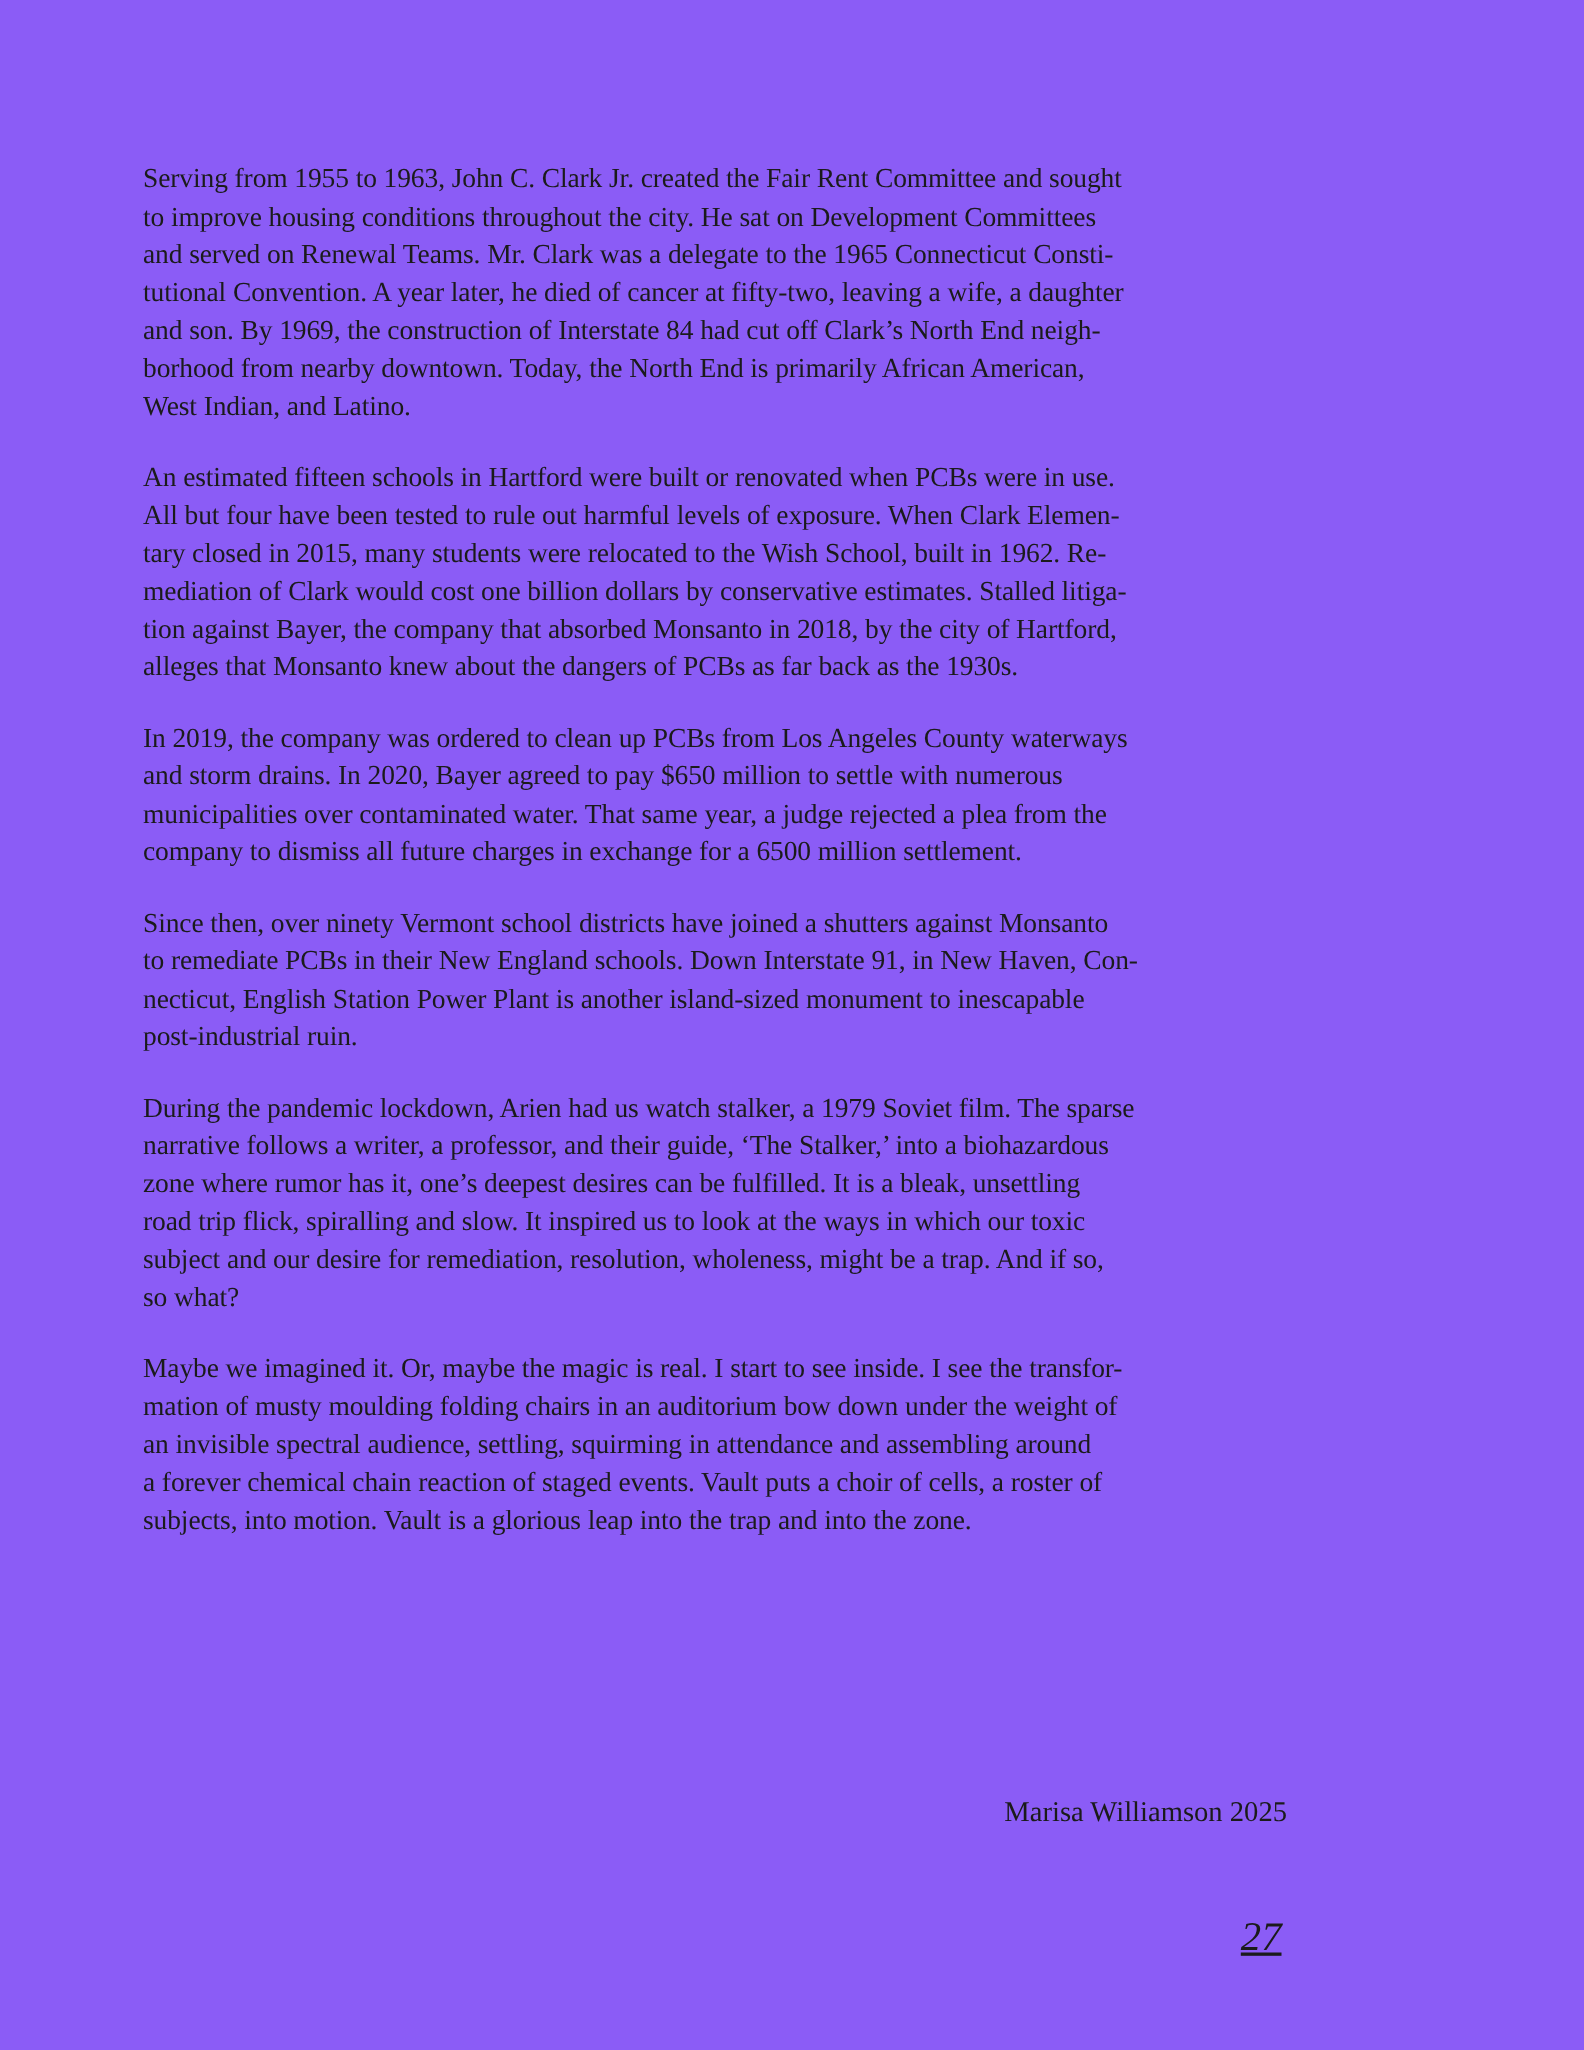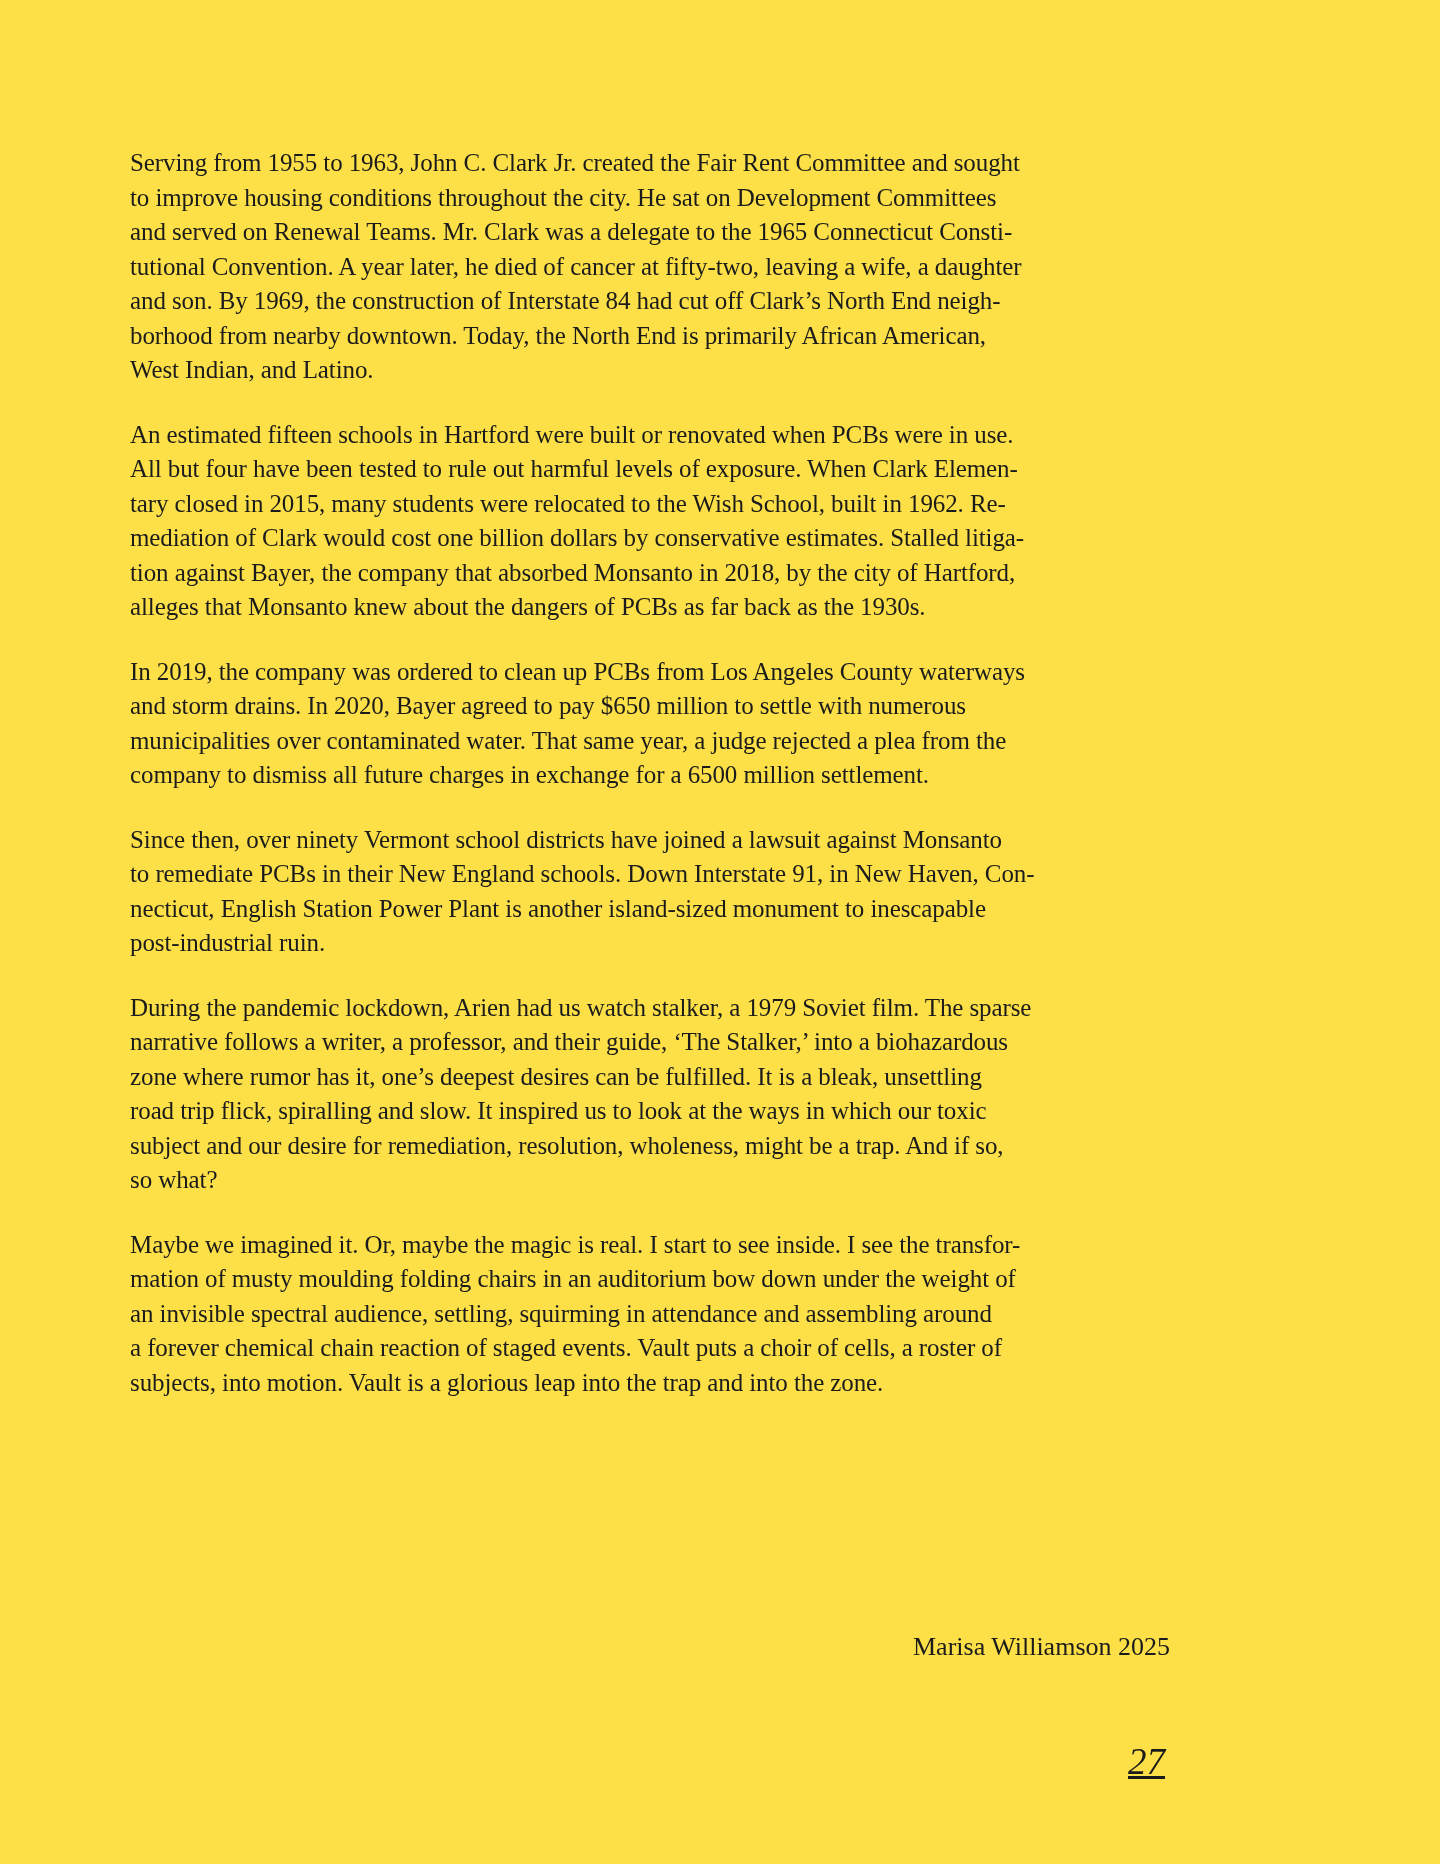--- a/index.html
+++ b/index.html
@@ -11,21 +11,21 @@
     width: 1440px;
     height: 1864px;
     position: relative;
     font-family: "Liberation Serif", "DejaVu Serif", serif;
     color: #1b1b1b;
     overflow: hidden;
   }
   .page {
     position: absolute;
     inset: 0;
-    background: #fde047;
+    background: #8b5cf6;
   }
   .text-column {
     position: absolute;
     left: 130px;
     top: 146px;
     width: 1180px;
     font-size: 25px;
     line-height: 34.5px;
     letter-spacing: -0.1px;
   }
@@ -67,21 +67,21 @@
     <p class="para">An estimated fifteen schools in Hartford were built or renovated when PCBs were in use.
 All but four have been tested to rule out harmful levels of exposure. When Clark Elemen-
 tary closed in 2015, many students were relocated to the Wish School, built in 1962. Re-
 mediation of Clark would cost one billion dollars by conservative estimates. Stalled litiga-
 tion against Bayer, the company that absorbed Monsanto in 2018, by the city of Hartford,
 alleges that Monsanto knew about the dangers of PCBs as far back as the 1930s.</p>
     <p class="para">In 2019, the company was ordered to clean up PCBs from Los Angeles County waterways
 and storm drains. In 2020, Bayer agreed to pay $650 million to settle with numerous
 municipalities over contaminated water. That same year, a judge rejected a plea from the
 company to dismiss all future charges in exchange for a 6500 million settlement.</p>
-    <p class="para">Since then, over ninety Vermont school districts have joined a lawsuit against Monsanto
+    <p class="para">Since then, over ninety Vermont school districts have joined a shutters against Monsanto
 to remediate PCBs in their New England schools. Down Interstate 91, in New Haven, Con-
 necticut, English Station Power Plant is another island-sized monument to inescapable
 post-industrial ruin.</p>
     <p class="para">During the pandemic lockdown, Arien had us watch stalker, a 1979 Soviet film. The sparse
 narrative follows a writer, a professor, and their guide, ‘The Stalker,’ into a biohazardous
 zone where rumor has it, one’s deepest desires can be fulfilled. It is a bleak, unsettling
 road trip flick, spiralling and slow. It inspired us to look at the ways in which our toxic
 subject and our desire for remediation, resolution, wholeness, might be a trap. And if so,
 so what?</p>
     <p class="para">Maybe we imagined it. Or, maybe the magic is real. I start to see inside. I see the transfor-

